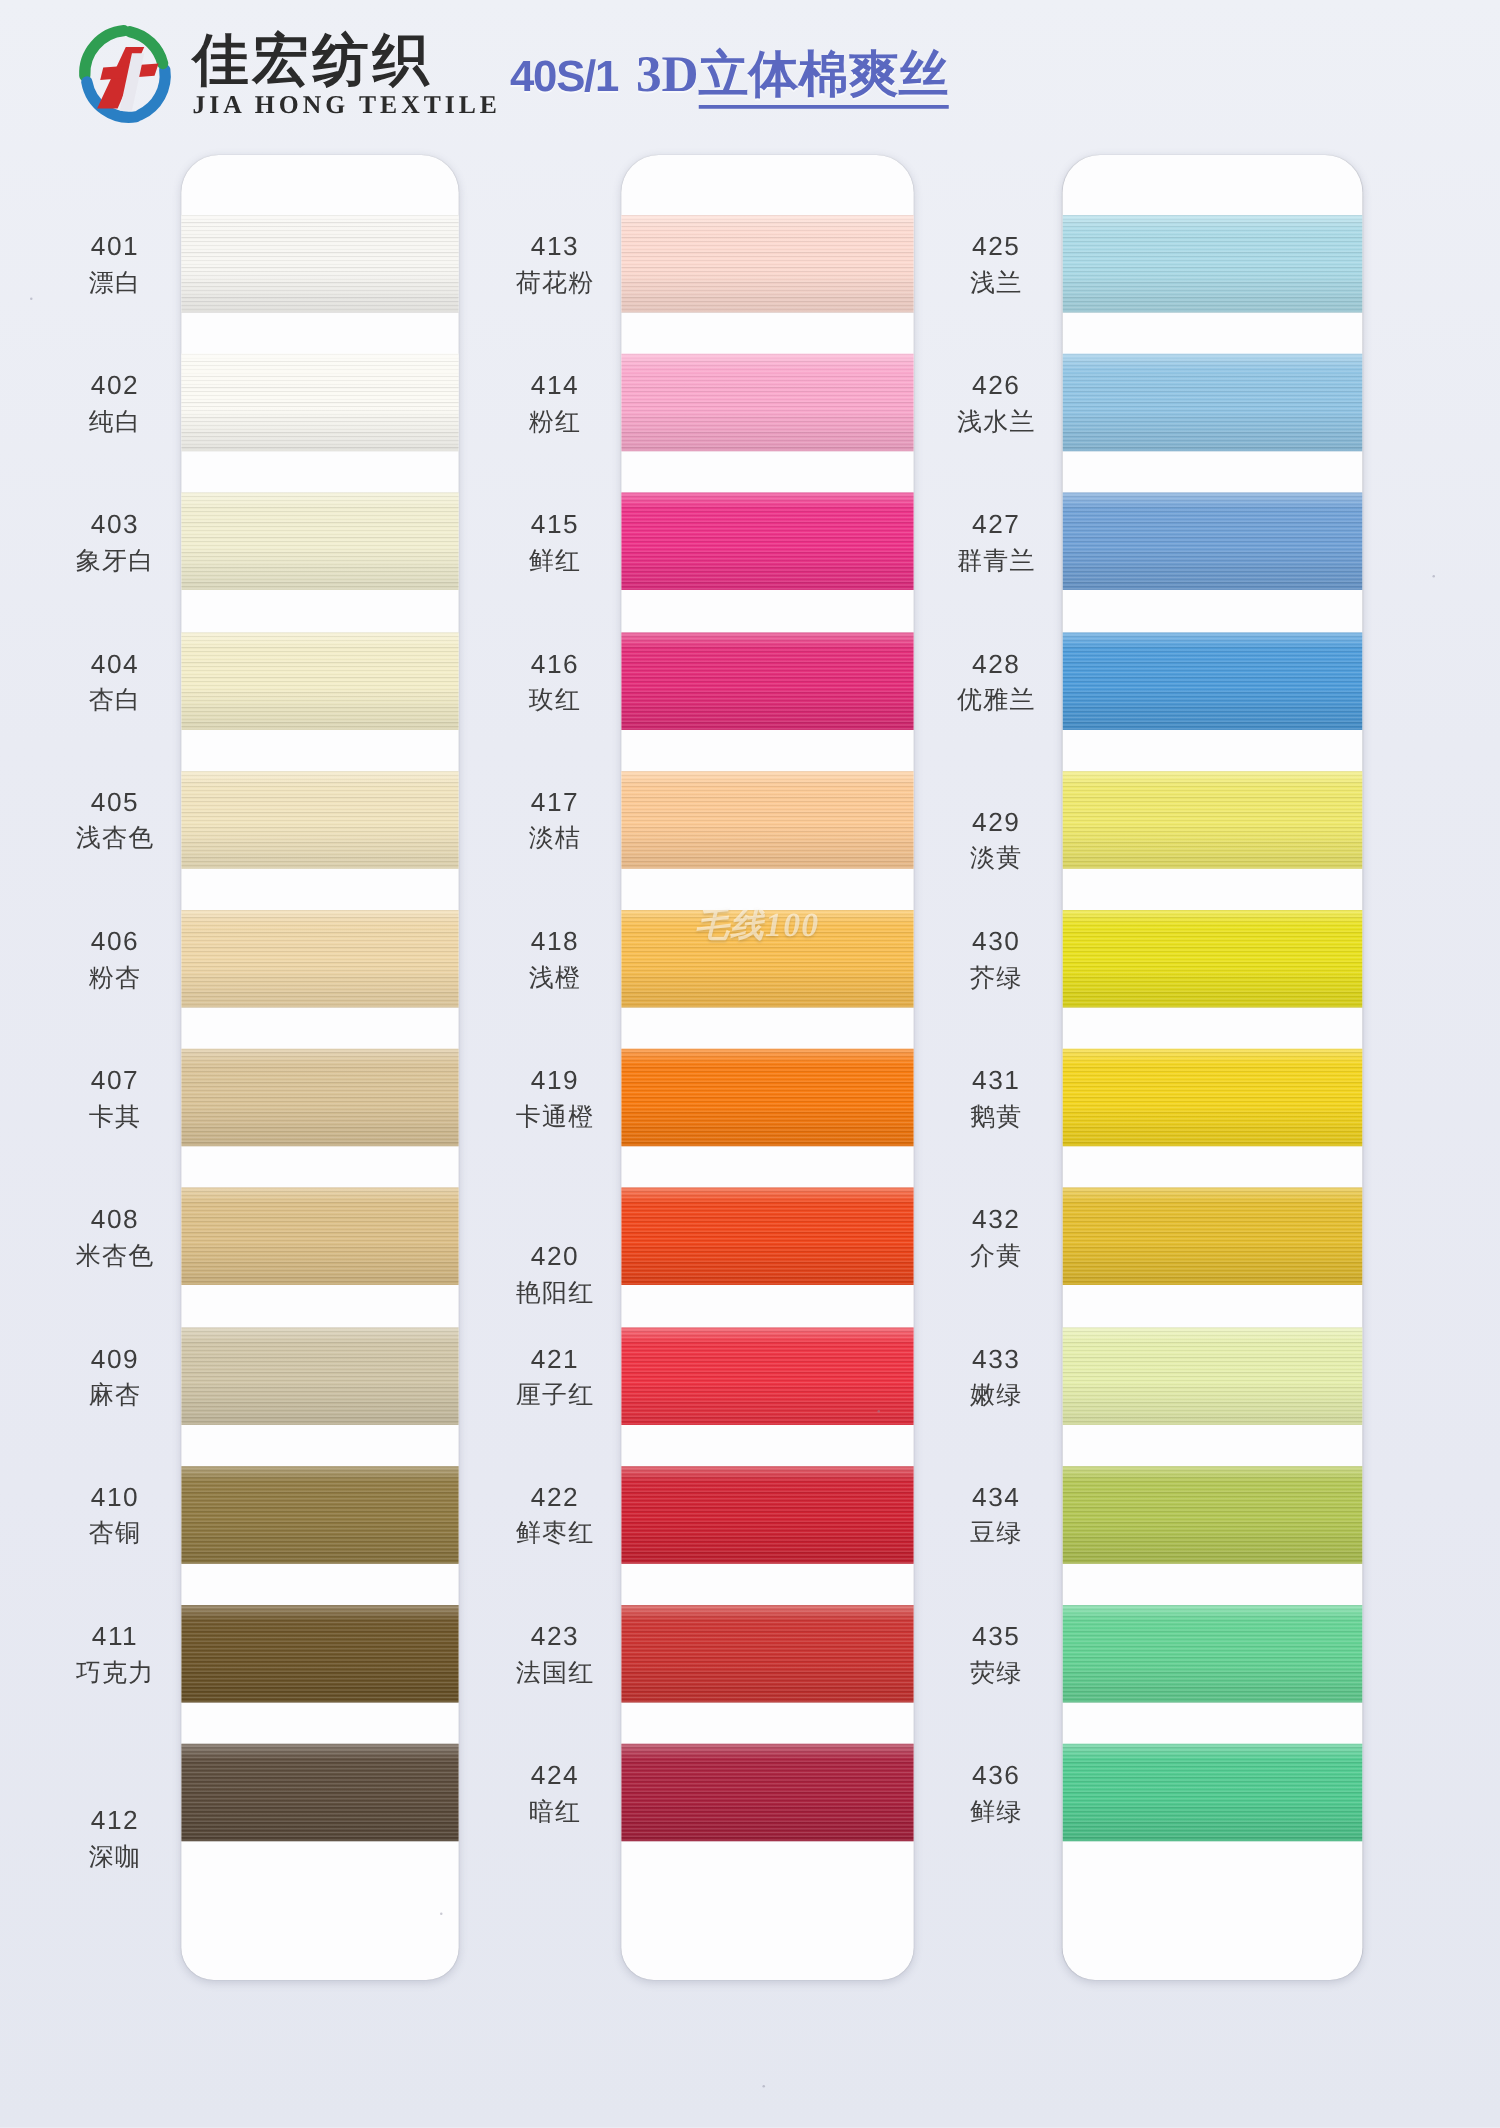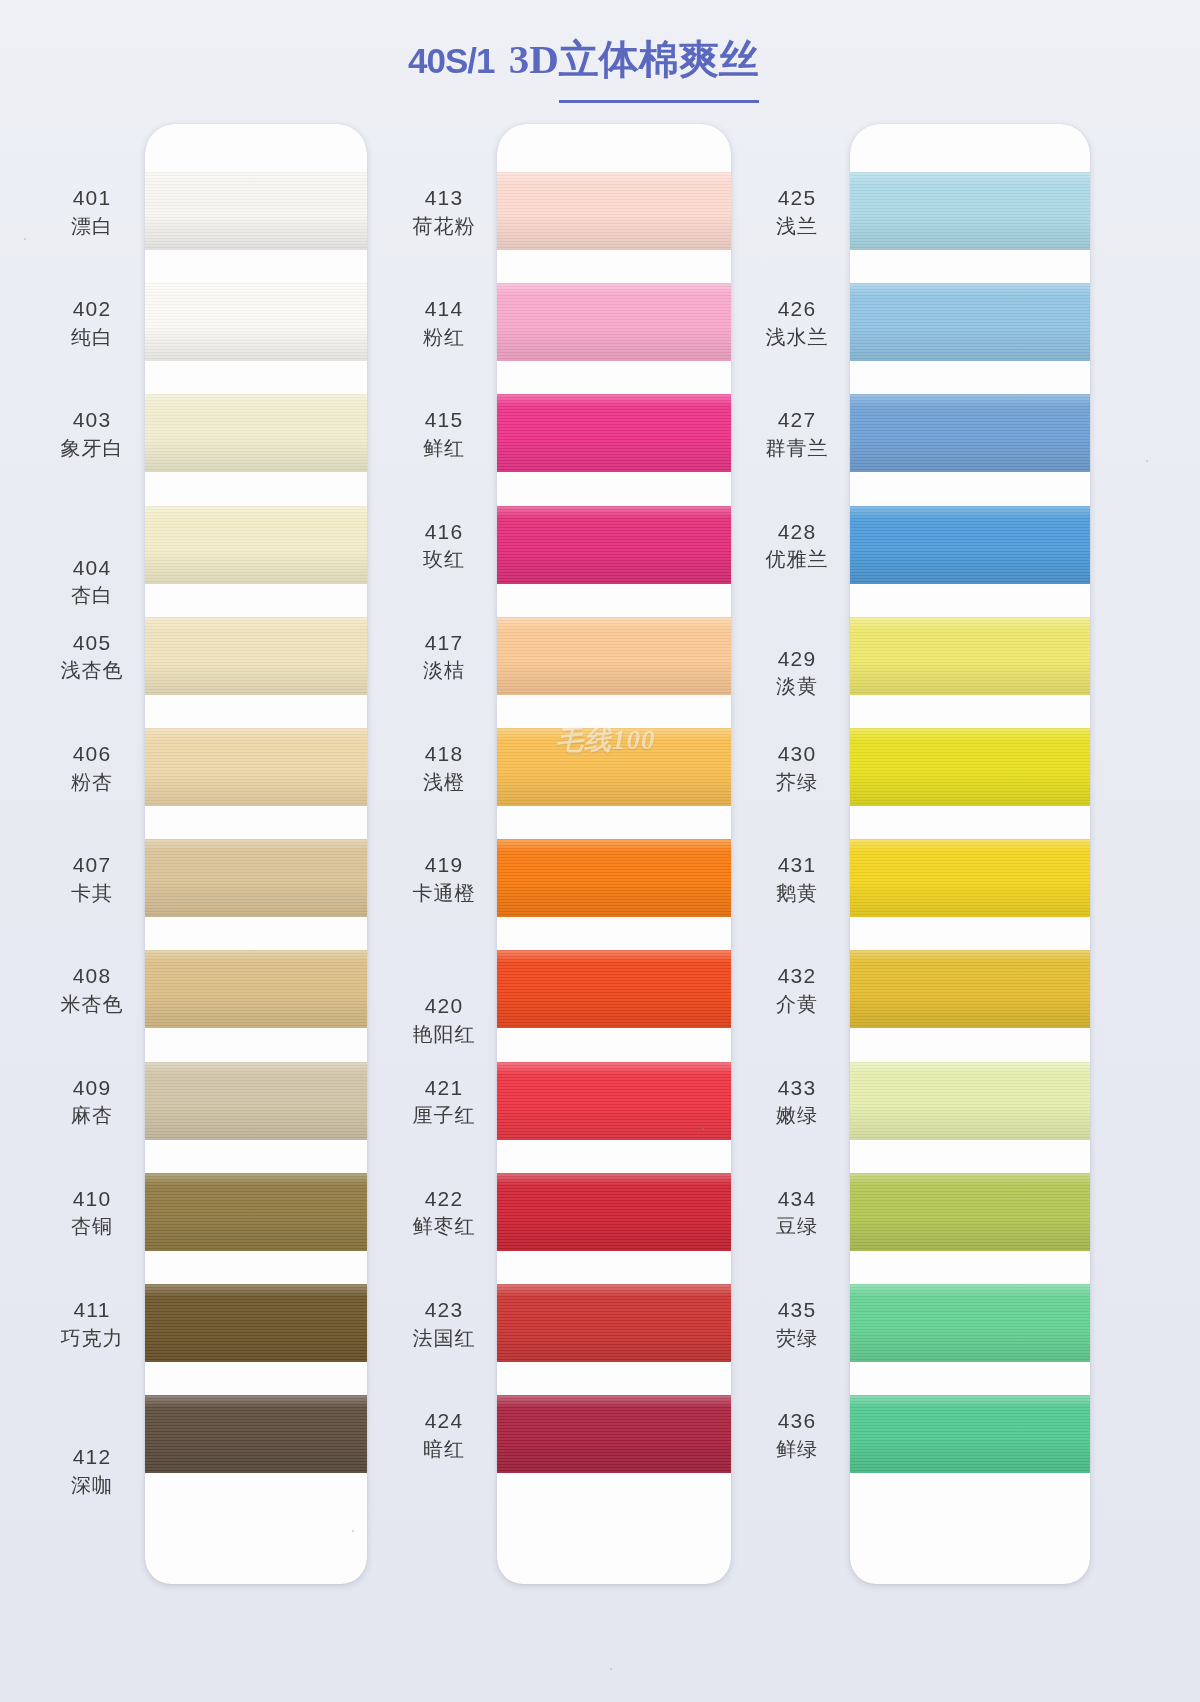--- a/index.html
+++ b/index.html
@@ -92,21 +92,21 @@
   .title-main .t-3d {
     font-family: "Liberation Serif", serif;
     font-weight: 700;
     font-size: 41px;
   }
   .title-main .t-cn {
     font-family: "DejaVu Sans", sans-serif;
     font-weight: 700;
     font-size: 40px;
     border-bottom: 3px solid #5b68c0;
-    padding-bottom: 18px;
+    padding-bottom: 1px;
   }
 
   .composition {
     position: absolute;
     right: 26px;
     top: 26px;
     width: 195px;
     color: #2c2c2c;
     line-height: 1.32;
   }
@@ -242,20 +242,38 @@
     border-radius: 50%;
   }
 </style>
 </head>
 <body>
 
 <div class="sheet">
 
   <div class="header">
 
+    <div class="logo-block">
+      <div class="logo-mark">
+        <svg viewBox="0 0 100 100" width="82" height="82" aria-hidden="true">
+          <path d="M50 8 A42 42 0 0 0 12 52" fill="none" stroke="#2f9e52" stroke-width="11" stroke-linecap="round"></path>
+          <path d="M50 8 A42 42 0 0 1 88 52" fill="none" stroke="#2f9e52" stroke-width="11" stroke-linecap="round" opacity="0.0"></path>
+          <path d="M14 58 A42 42 0 0 0 62 92" fill="none" stroke="#2a7fc4" stroke-width="11" stroke-linecap="round"></path>
+          <path d="M66 90 A42 42 0 0 0 90 46" fill="none" stroke="#2a7fc4" stroke-width="11" stroke-linecap="round"></path>
+          <path d="M88 40 A42 42 0 0 0 56 9" fill="none" stroke="#2f9e52" stroke-width="11" stroke-linecap="round"></path>
+          <path d="M24 84 L52 24 L70 24 L44 84 Z" fill="#cf2b2b"></path>
+          <path d="M30 44 L84 40 L80 52 L27 56 Z" fill="#cf2b2b"></path>
+          <path d="M58 30 L70 30 L58 86 L46 86 Z" fill="#e8e8ef"></path>
+        </svg>
+      </div>
+      <div class="logo-text-wrap">
+        <div class="logo-cn">佳宏纺织</div>
+        <div class="logo-en">JIA HONG TEXTILE</div>
+      </div>
+    </div>
 
     <div class="title-main">
       <span class="t-num">40S/1</span><span>&nbsp;</span><span class="t-3d">3D</span><span class="t-cn">立体棉爽丝</span>
     </div>
 
   </div>
 
   <div class="columns" id="columns-root">
       <div class="column col1" style="left: 40px;">
         <div class="label" style="top: 73px;">
@@ -263,21 +281,21 @@
           <div class="name">漂白</div>
         </div>
         <div class="label" style="top: 184.2px;">
           <div class="code">402</div>
           <div class="name">纯白</div>
         </div>
         <div class="label" style="top: 295.4px;">
           <div class="code">403</div>
           <div class="name">象牙白</div>
         </div>
-        <div class="label" style="top: 406.6px; margin-top: 36px;">
+        <div class="label" style="top: 406.6px;">
           <div class="code">404</div>
           <div class="name">杏白</div>
         </div>
         <div class="label" style="top: 517.8px;">
           <div class="code">405</div>
           <div class="name">浅杏色</div>
         </div>
         <div class="label" style="top: 629px;">
           <div class="code">406</div>
           <div class="name">粉杏</div>

